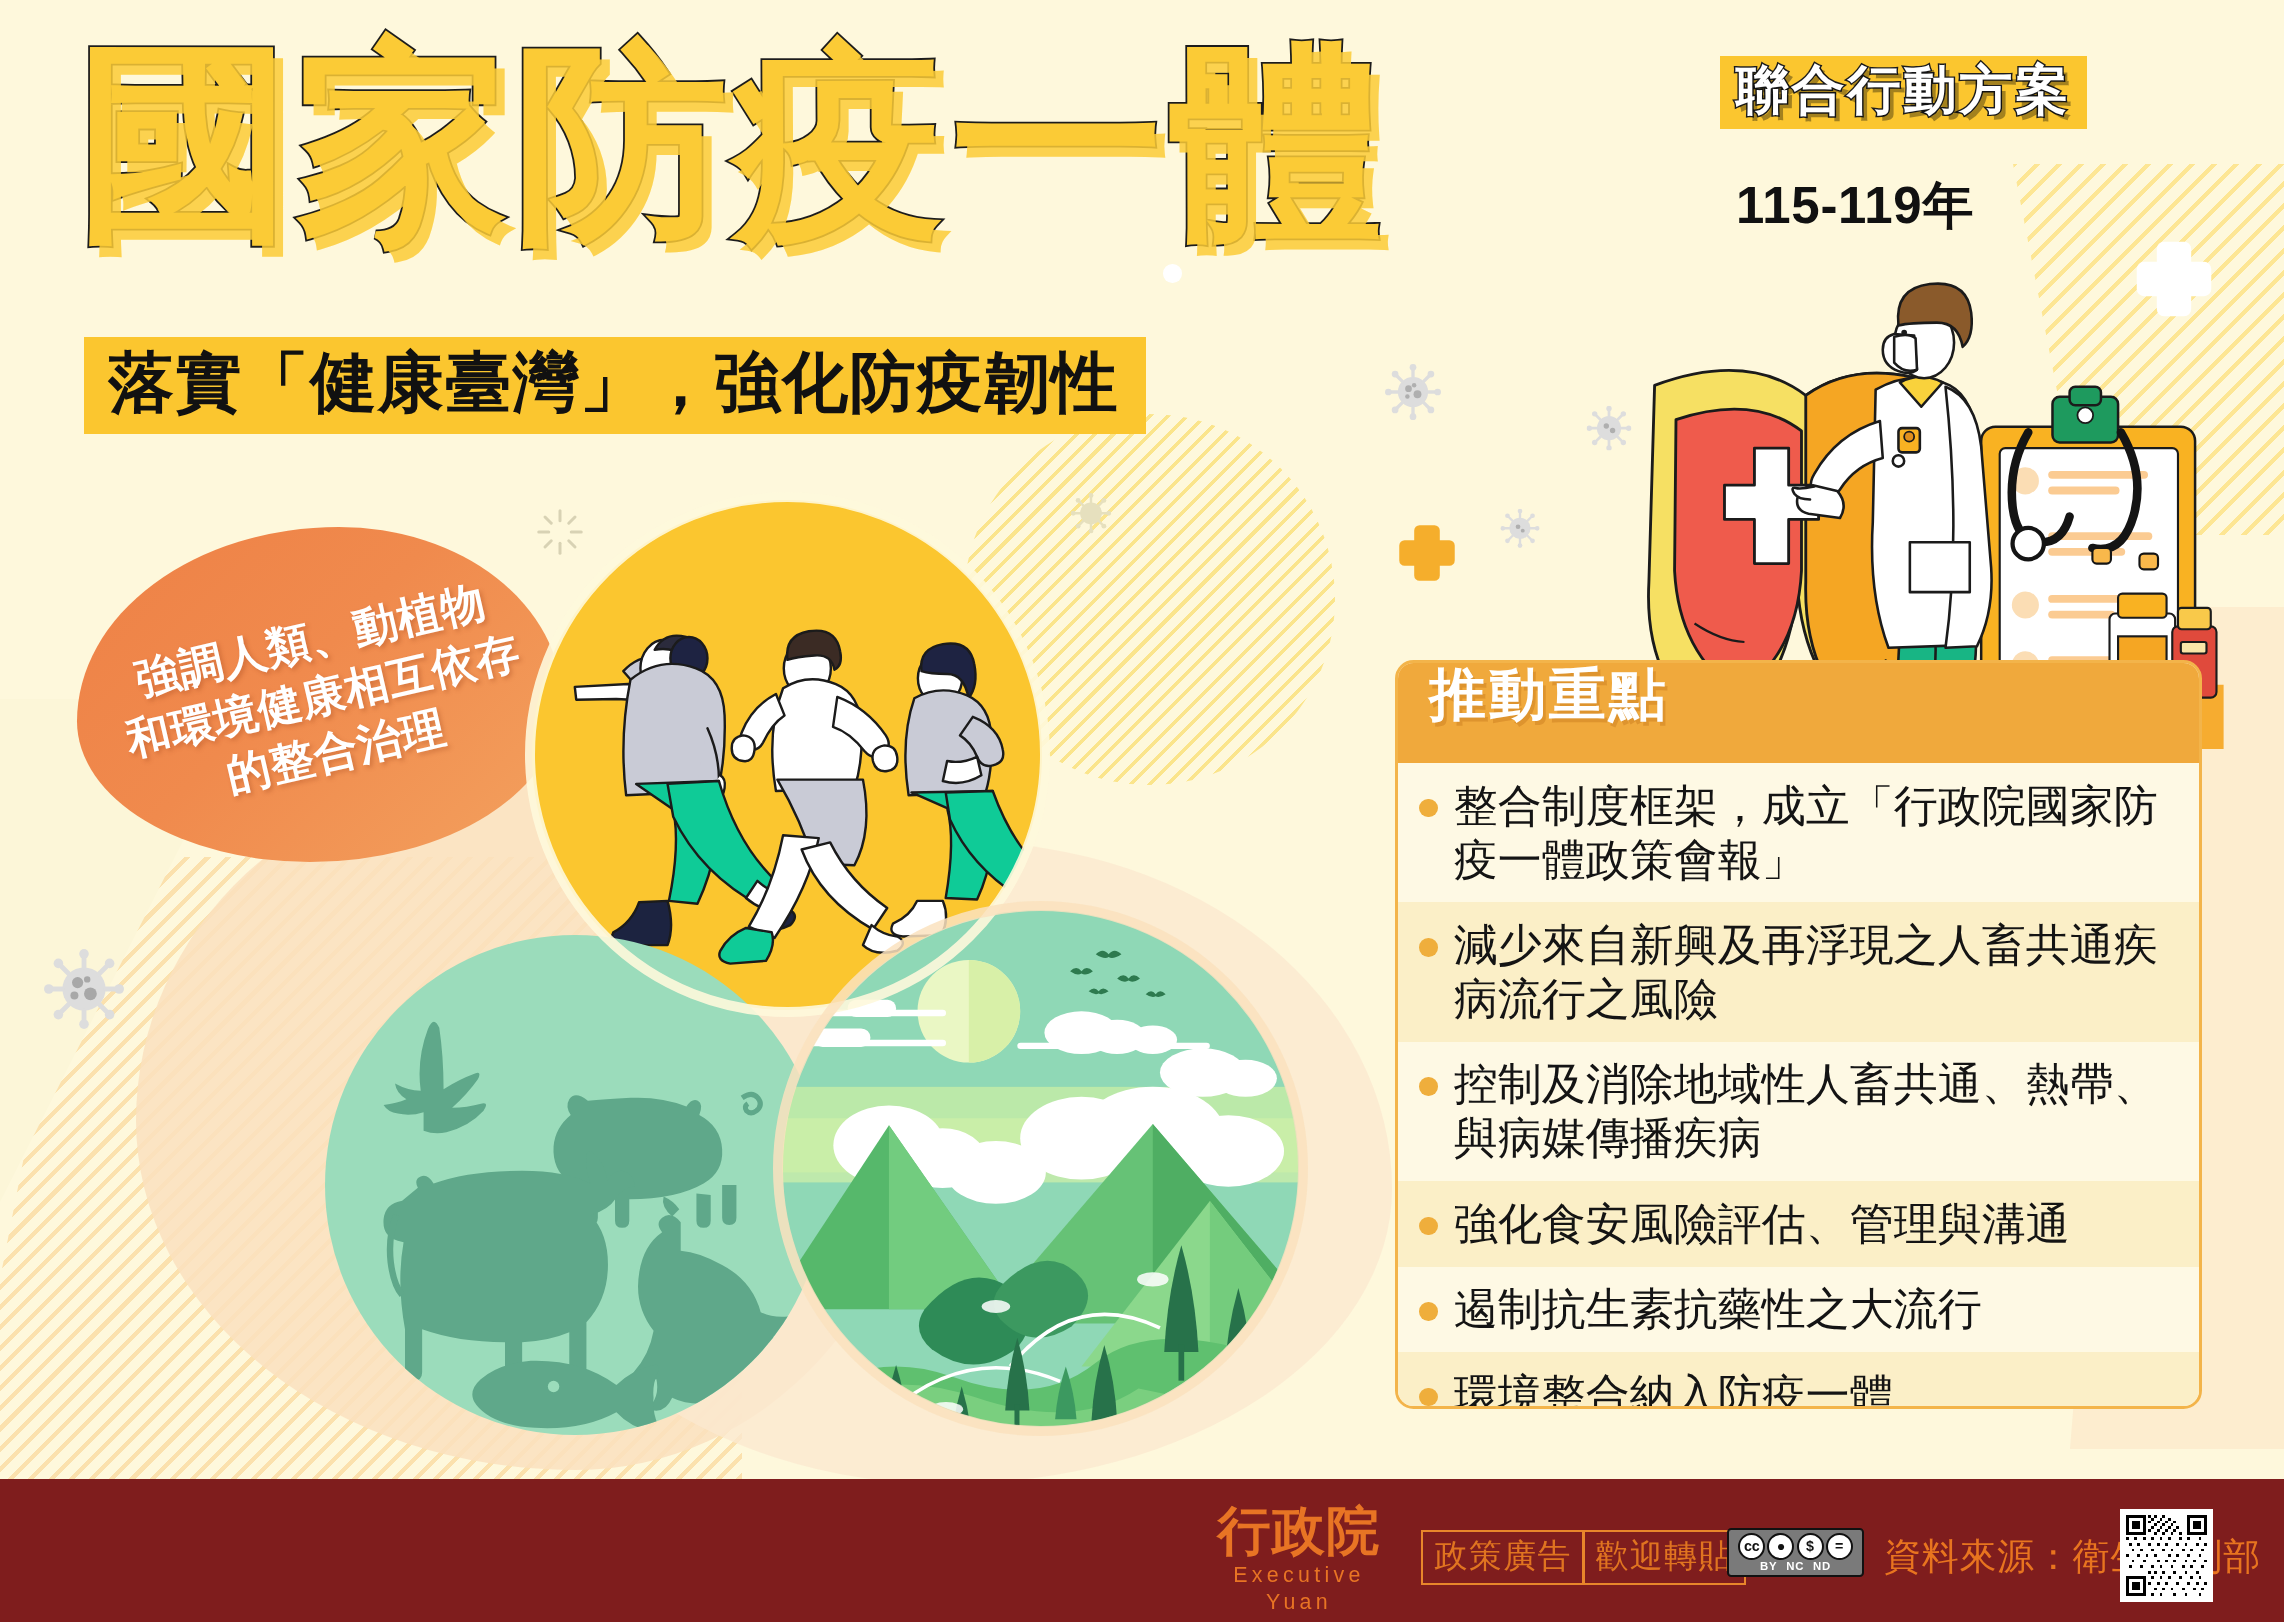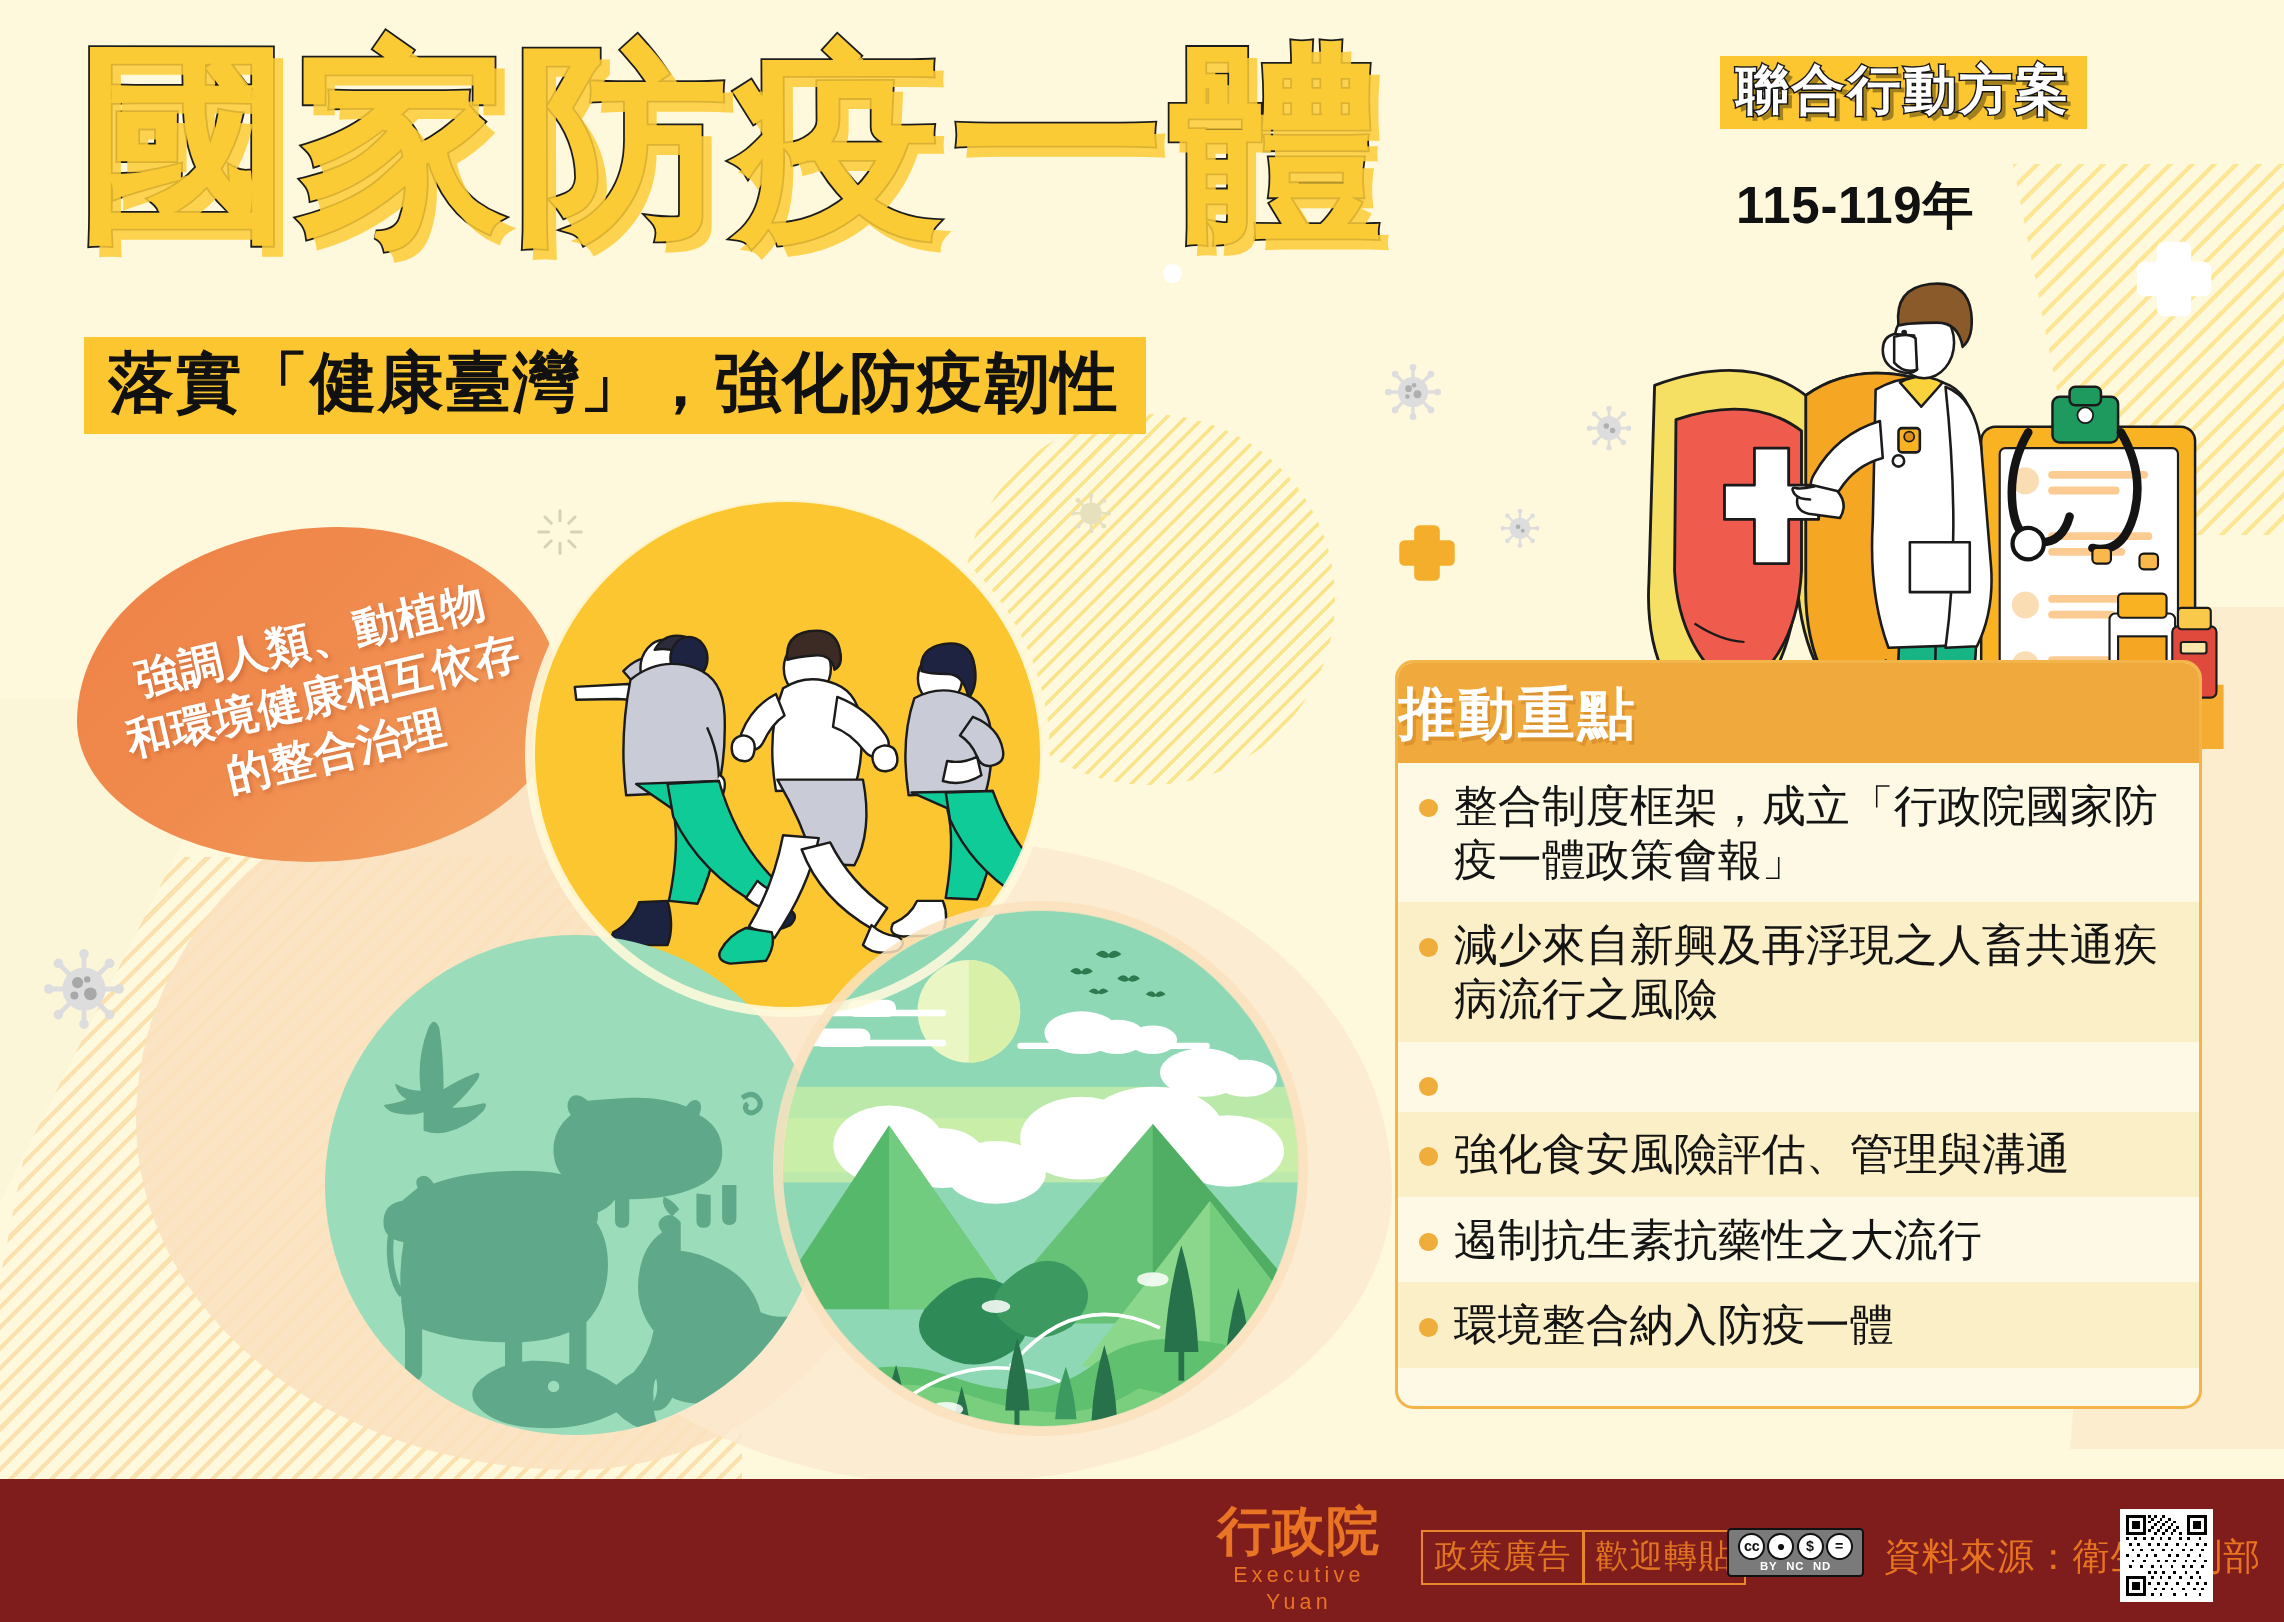--- a/index.html
+++ b/index.html
@@ -151,21 +151,22 @@
     left:1395px; top:660px;
     width:807px; height:749px;
     background:#FEF9E4;
     border:3.6px solid #F3B44A;
     border-radius:18.6px;
     overflow:hidden;
   }
   .panel-head{
     height:100px;
     background:#F0A93C;
-    display:flex; align-items:center;
+    display:flex; align-items:flex-start;
+    padding-left:31px;
   }
   .panel-head span{
     font-family:"DejaVu Sans", sans-serif;
     font-weight:bold;
     font-size:57px; line-height:63px;
     color:#ffffff;
     letter-spacing:2.9px;
     text-shadow:2.9px 3.6px 0 rgba(190,110,20,.35);
   }
   .bullet-row{
@@ -767,20 +768,21 @@
     <div class="bullet-row">
       <div class="dot"></div>
       <p>整合制度框架，成立「行政院國家防疫一體政策會報」</p>
     </div>
     <div class="bullet-row alt">
       <div class="dot"></div>
       <p>減少來自新興及再浮現之人畜共通疾病流行之風險</p>
     </div>
     <div class="bullet-row">
       <div class="dot"></div>
+      <p>控制及消除地域性人畜共通、熱帶、與病媒傳播疾病</p>
     </div>
     <div class="bullet-row alt">
       <div class="dot"></div>
       <p>強化食安風險評估、管理與溝通</p>
     </div>
     <div class="bullet-row">
       <div class="dot"></div>
       <p>遏制抗生素抗藥性之大流行</p>
     </div>
     <div class="bullet-row alt">

